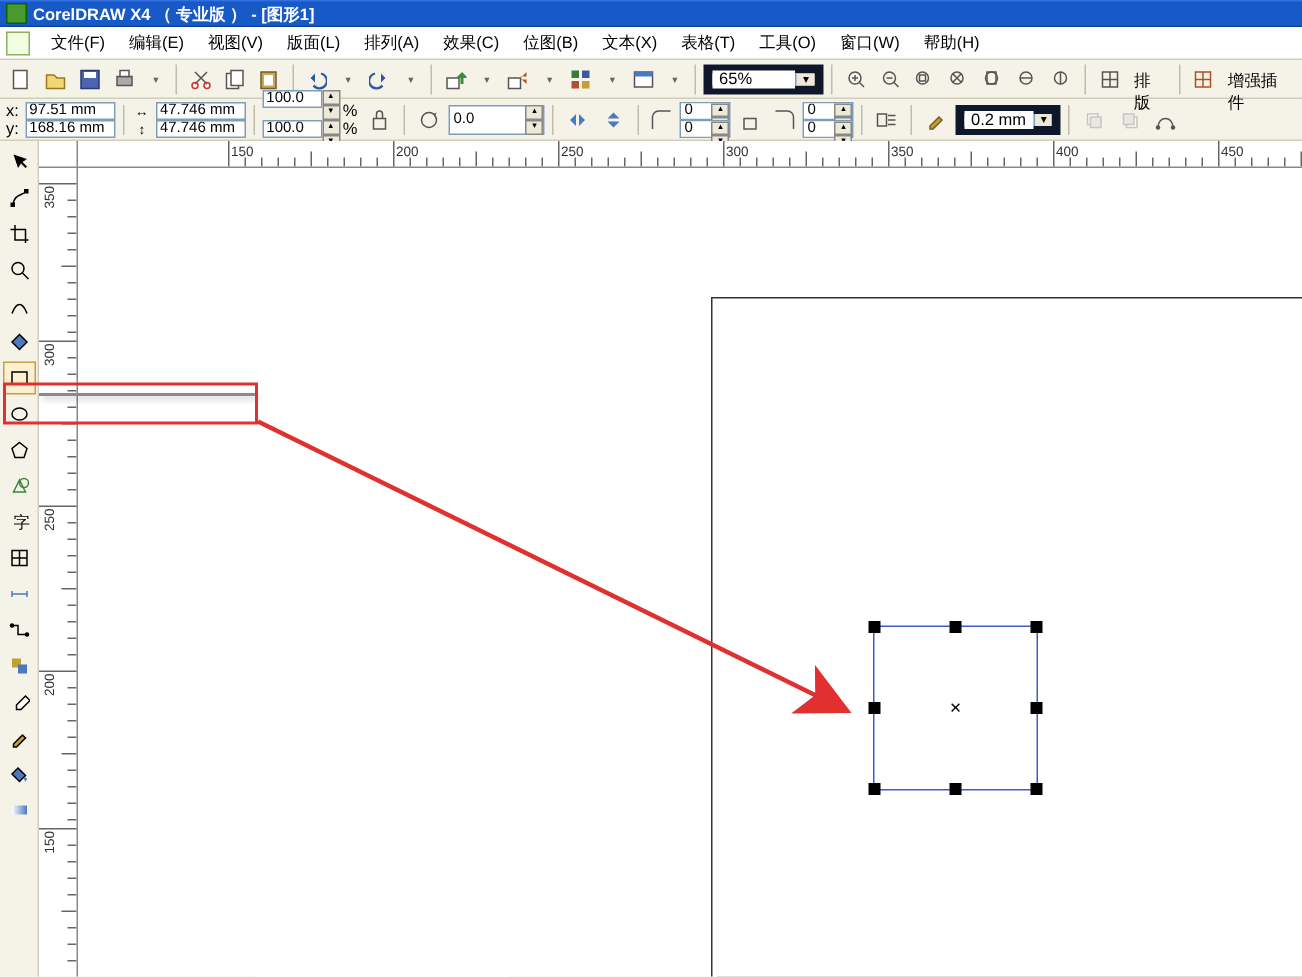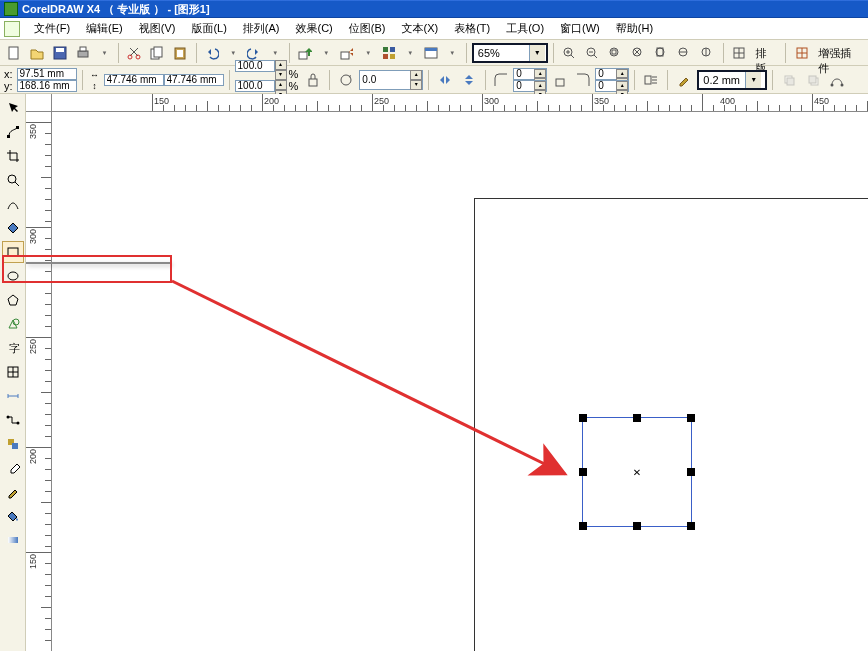--- a/index.html
+++ b/index.html
@@ -6,21 +6,21 @@
 body{background:#ece9d8;width:868px;height:651px;overflow:hidden;position:relative;}
 .titlebar{background:linear-gradient(#3b78e7,#1659c7 8%,#1659c7 92%,#0a3a8f);height:18px;color:#fff;display:flex;align-items:center;padding:0 4px;font-size:12px;font-weight:bold;}
 .titlebar .app-icon{width:14px;height:14px;background:#4a9b2e;border:1px solid #0a5f0a;margin-right:4px;}
 .menubar{height:22px;background:#fff;display:flex;align-items:center;padding:0 2px;border-bottom:1px solid #d0cdb8;}
 .mb-icon{width:16px;height:16px;background:#f0fde0;border:1px solid #8ab060;margin:0 6px 0 2px;}
 .menu-item{padding:2px 8px;cursor:default;}
 .toolbar{height:26px;background:#f5f3e7;display:flex;align-items:center;padding:2px 4px;border-bottom:1px solid #d0cdb8;gap:2px;}
 .tbtn{width:22px;height:22px;display:flex;align-items:center;justify-content:center;border:1px solid transparent;}
 .sep{width:1px;height:20px;background:#c0bdaa;margin:0 3px;}
 .dd{width:18px;height:22px;display:flex;align-items:center;justify-content:center;font-size:7px;color:#666;}
-.zoom-box{height:20px;border:2px solid #0f172a;background:#fff;display:flex;align-items:center;width:80px;}
+.zoom-box{height:20px;border:6px solid #0f172a;background:#fff;display:flex;align-items:center;width:80px;}
 .zoom-box input{border:none;width:55px;padding:0 4px;font-size:11px;outline:none;}
 .zoom-box .zd{width:16px;background:#ece9d8;height:100%;border-left:1px solid #7f9db9;display:flex;align-items:center;justify-content:center;font-size:8px;}
 .propbar{height:28px;background:#f5f3e7;display:flex;align-items:center;padding:2px 4px;border-bottom:1px solid #d0cdb8;gap:2px;}
 .coord{display:flex;flex-direction:column;font-size:10px;line-height:12px;margin-right:2px;}
 .cinput{height:12px;border:1px solid #7f9db9;background:#fff;width:60px;font-size:10px;padding:0 2px;}
 .wh-icon{width:14px;height:12px;display:flex;align-items:center;justify-content:center;font-size:9px;}
 .workarea{display:flex;height:577px;position:relative;}
 .toolbox{width:26px;background:#f5f3e7;display:flex;flex-direction:column;align-items:center;padding:2px 0;border-right:1px solid #d0cdb8;z-index:3;}
 .tool{width:22px;height:22px;display:flex;align-items:center;justify-content:center;margin:1px 0;border:1px solid transparent;}
 .tool.sel{background:#fdf0d0;border:1px solid #c0a050;}
@@ -247,21 +247,21 @@
   </div>
   <div style="display:flex;flex-direction:column;">
     <input class="cinput" value="97.51 mm" style="">
     <input class="cinput" value="168.16 mm" style="">
   </div>
   <div class="sep"></div>
   <div style="display:flex;flex-direction:column;">
     <div class="wh-icon">↔</div>
     <div class="wh-icon">↕</div>
   </div>
-  <div style="display:flex;flex-direction:row;">
+  <div style="display:flex;flex-direction:column;">
     <input class="cinput" value="47.746 mm" style="">
     <input class="cinput" value="47.746 mm" style="">
   </div>
   <div class="sep"></div>
   <div style="display:flex;flex-direction:column;">
     <div style="display:flex;">
         <input class="cinput" style="width: 40px;" value="100.0">
         <div class="spin-stack">
           <div>▴</div>
           <div>▾</div>
@@ -565,21 +565,21 @@
           <div class="tick" style="left: 551px; height: 6px; top: auto; bottom: 0px;"></div>
           <div class="tick" style="left: 562px; height: 6px; top: auto; bottom: 0px;"></div>
           <div class="tick" style="left: 573px; height: 6px; top: auto; bottom: 0px;"></div>
           <div class="tick" style="left: 584px; height: 6px; top: auto; bottom: 0px;"></div>
           <div class="tick" style="left: 595px; height: 10px; top: auto; bottom: 0px;"></div>
           <div class="tick" style="left: 606px; height: 6px; top: auto; bottom: 0px;"></div>
           <div class="tick" style="left: 617px; height: 6px; top: auto; bottom: 0px;"></div>
           <div class="tick" style="left: 628px; height: 6px; top: auto; bottom: 0px;"></div>
           <div class="tick" style="left: 639px; height: 6px; top: auto; bottom: 0px;"></div>
           <div class="tick" style="left: 650px;"></div>
-          <div class="tick-lbl" style="left: 668px;">400</div>
+          <div class="tick-lbl" style="left: 652px;">400</div>
           <div class="tick" style="left: 661px; height: 6px; top: auto; bottom: 0px;"></div>
           <div class="tick" style="left: 672px; height: 6px; top: auto; bottom: 0px;"></div>
           <div class="tick" style="left: 683px; height: 6px; top: auto; bottom: 0px;"></div>
           <div class="tick" style="left: 694px; height: 6px; top: auto; bottom: 0px;"></div>
           <div class="tick" style="left: 705px; height: 10px; top: auto; bottom: 0px;"></div>
           <div class="tick" style="left: 716px; height: 6px; top: auto; bottom: 0px;"></div>
           <div class="tick" style="left: 727px; height: 6px; top: auto; bottom: 0px;"></div>
           <div class="tick" style="left: 738px; height: 6px; top: auto; bottom: 0px;"></div>
           <div class="tick" style="left: 749px; height: 6px; top: auto; bottom: 0px;"></div>
           <div class="tick" style="left: 760px;"></div>

